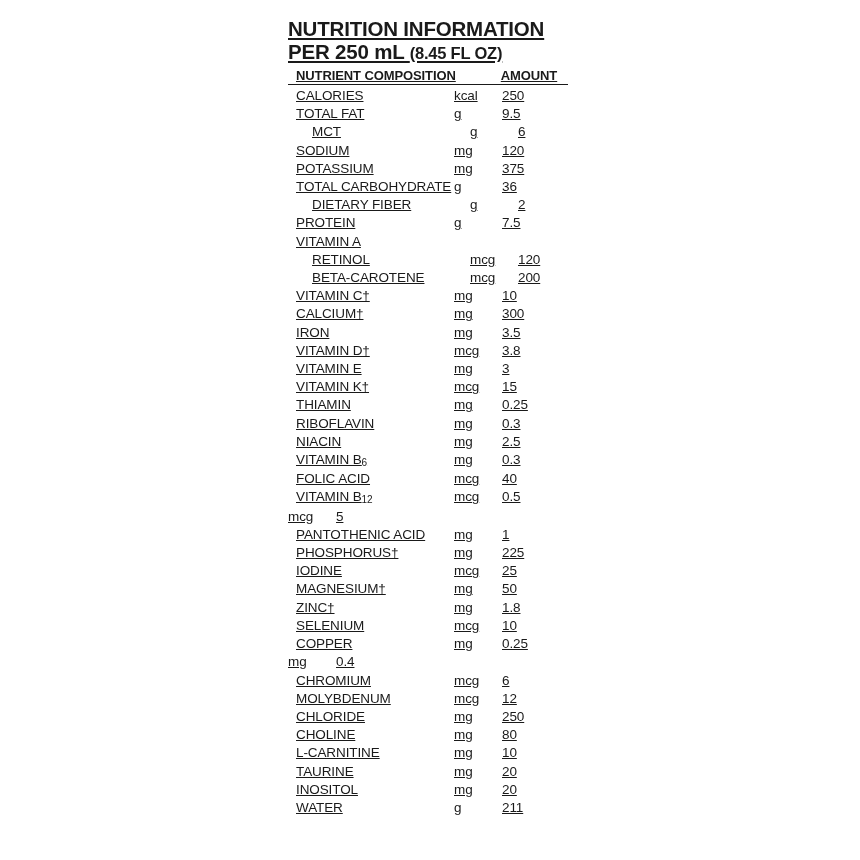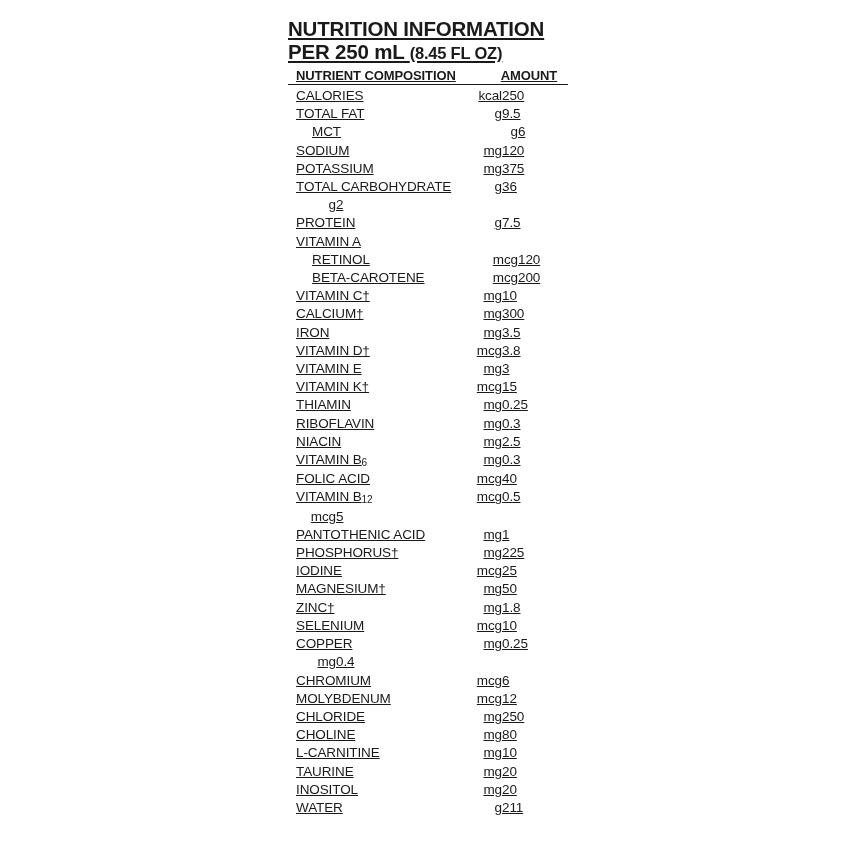--- a/index.html
+++ b/index.html
@@ -75,21 +75,21 @@
   .c-name {
     flex: 0 0 158px;
     padding-left: 8px;
     overflow: visible;
   }
   .c-name.indent1 {
     padding-left: 24px;
   }
   .c-unit {
     flex: 0 0 48px;
-    text-align: right;
+    text-align: left;
   }
   .c-amt {
     flex: 0 0 66px;
     text-align: left;
   }
   sub {
     font-size: 10px;
     vertical-align: baseline;
     position: relative;
     top: 2px;
@@ -137,20 +137,21 @@
         <div class="c-name">POTASSIUM</div>
         <div class="c-unit">mg</div>
         <div class="c-amt">375</div>
       </div>
       <div class="row">
         <div class="c-name">TOTAL CARBOHYDRATE</div>
         <div class="c-unit">g</div>
         <div class="c-amt">36</div>
       </div>
       <div class="row">
+        <div class="c-name indent1">DIETARY FIBER</div>
         <div class="c-unit">g</div>
         <div class="c-amt">2</div>
       </div>
       <div class="row">
         <div class="c-name">PROTEIN</div>
         <div class="c-unit">g</div>
         <div class="c-amt">7.5</div>
       </div>
       <div class="row">
         <div class="c-name">VITAMIN A</div>

